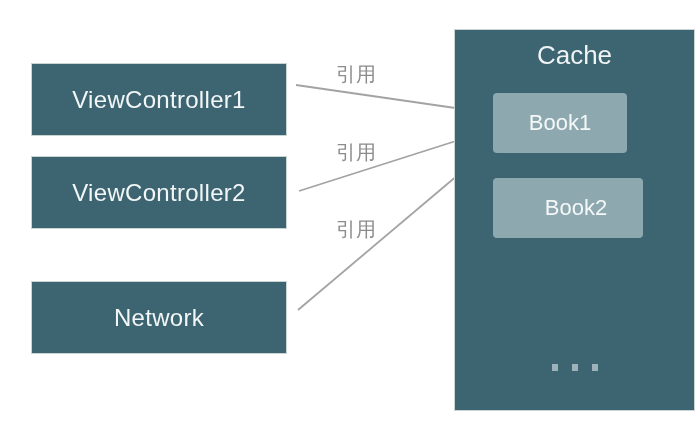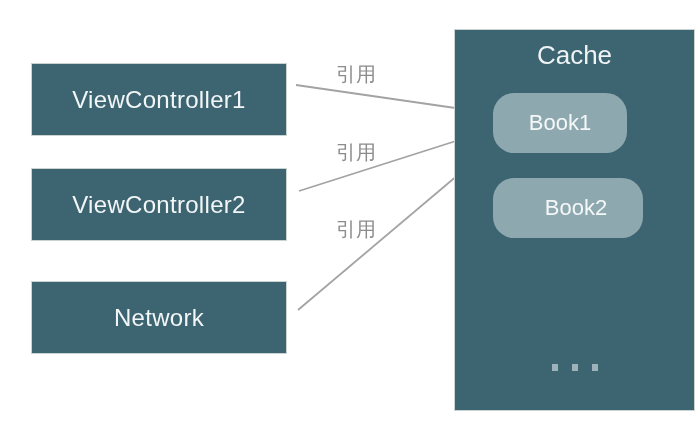--- a/index.html
+++ b/index.html
@@ -33,21 +33,21 @@
     box-sizing: border-box;
     display: flex;
     align-items: center;
     justify-content: center;
     color: #f2f6f7;
     font-size: 24px;
     font-weight: 300;
     letter-spacing: 0.3px;
   }
   .src-box.pos-1 { top: 63px; }
-  .src-box.pos-2 { top: 168px; align-items: center; }
+  .src-box.pos-2 { top: 156px; align-items: center; }
   .src-box.pos-3 { top: 281px; text-align: right; }
   .edge-label {
     position: absolute;
     left: 336px;
     width: 48px;
     text-align: left;
     color: #8c8c8c;
     font-size: 20px;
     font-weight: 300;
   }
@@ -73,21 +73,21 @@
     color: #eef3f4;
     font-size: 26px;
     font-weight: 300;
   }
   .book {
     position: absolute;
     left: 38px;
     width: 134px;
     height: 60px;
     background: #8ea8b0;
-    border-radius: 21px;
+    border-radius: 4px;
     display: flex;
     align-items: center;
     justify-content: center;
     color: #f4f7f8;
     font-size: 22px;
     font-weight: 300;
   }
   .book.pos-1 { top: 63px; }
   .book.pos-2 { top: 148px; padding-left: 16px; }
   .book.pos-3 { top: 236px; }

